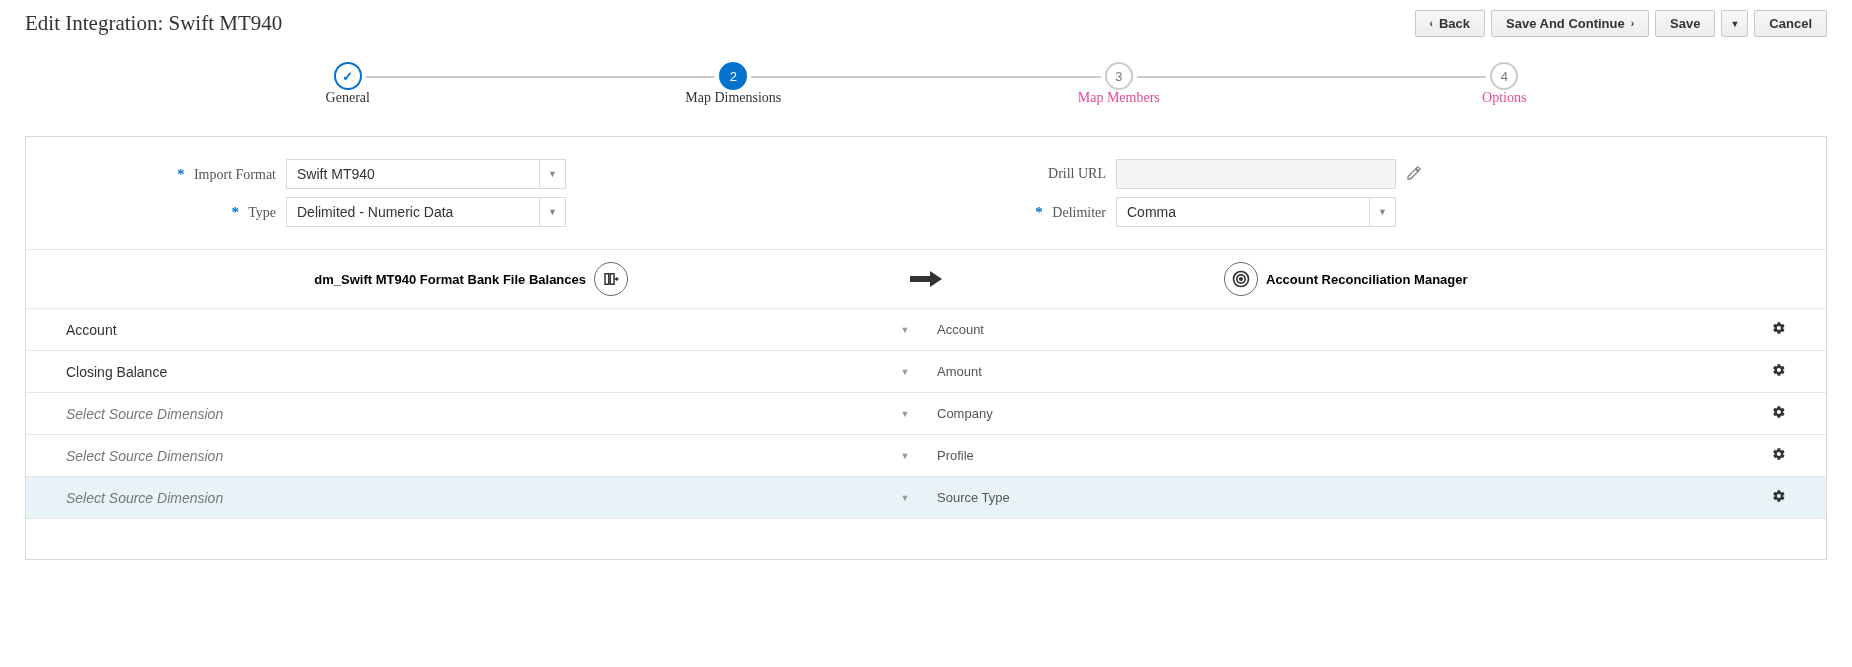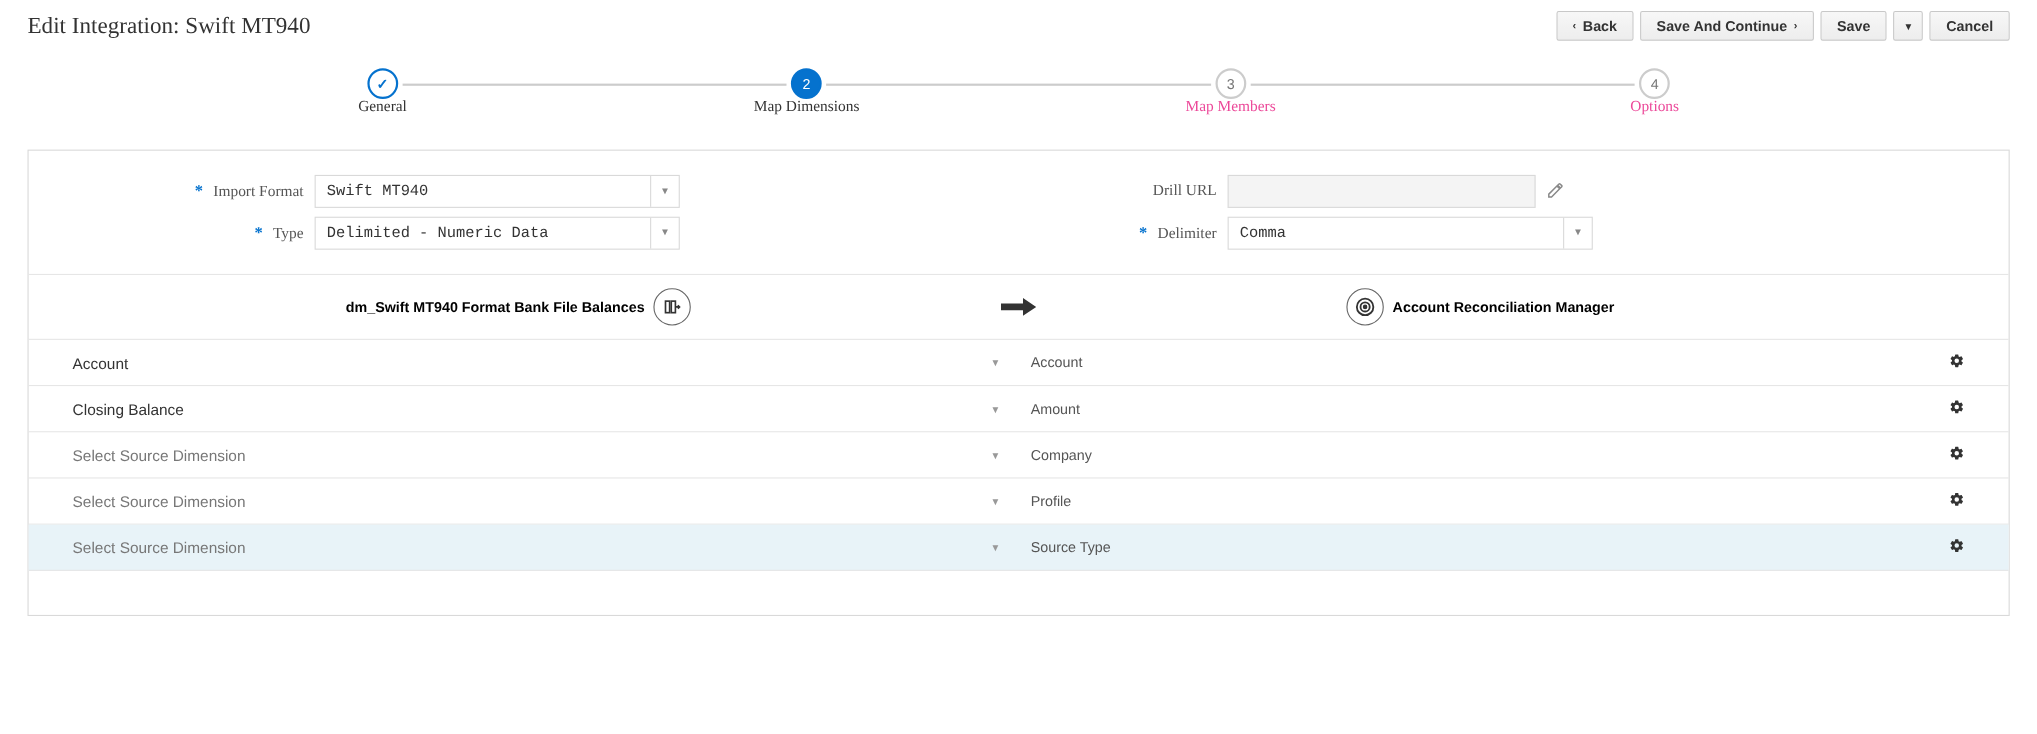--- a/index.html
+++ b/index.html
@@ -91,23 +91,22 @@
     padding-right: 10px;
     font-size: 14px;
     color: #555;
     font-family: Georgia, serif;
   }
   .req { color: #0572ce; font-weight: 700; margin-right: 6px; font-size: 15px;}
   .select-wrap {
     border: 1px solid #d9d9d9;
     display: flex;
     align-items: center;
-    width: 332px;
+    width: 280px;
     height: 30px;
-    font-family: Liberation Mono, monospace;
   }
   .select-val { flex: 1; padding: 0 10px; font-size: 14px; color: #333; }
   .select-caret {
     width: 26px;
     display: flex; align-items: center; justify-content: center;
     border-left: 1px solid #d9d9d9;
     height: 100%;
     color: #888; font-size: 9px;
   }
   .text-input {
@@ -161,21 +160,21 @@
     align-items: center;
     border-bottom: 1px solid #e6e6e6;
     padding: 12px 40px;
   }
   .map-row.selected { background: #e8f3f8; }
   .map-src {
     flex: 1;
     font-size: 14px;
     color: #333;
   }
-  .map-src.placeholder { color: #777; }
+  .map-src.placeholder { color: #777; font-style: italic; }
   .map-caret {
     width: 40px;
     text-align: center;
     color: #999;
     font-size: 9px;
     cursor: pointer;
   }
   .map-tgt {
     flex: 1;
     font-size: 13px;

